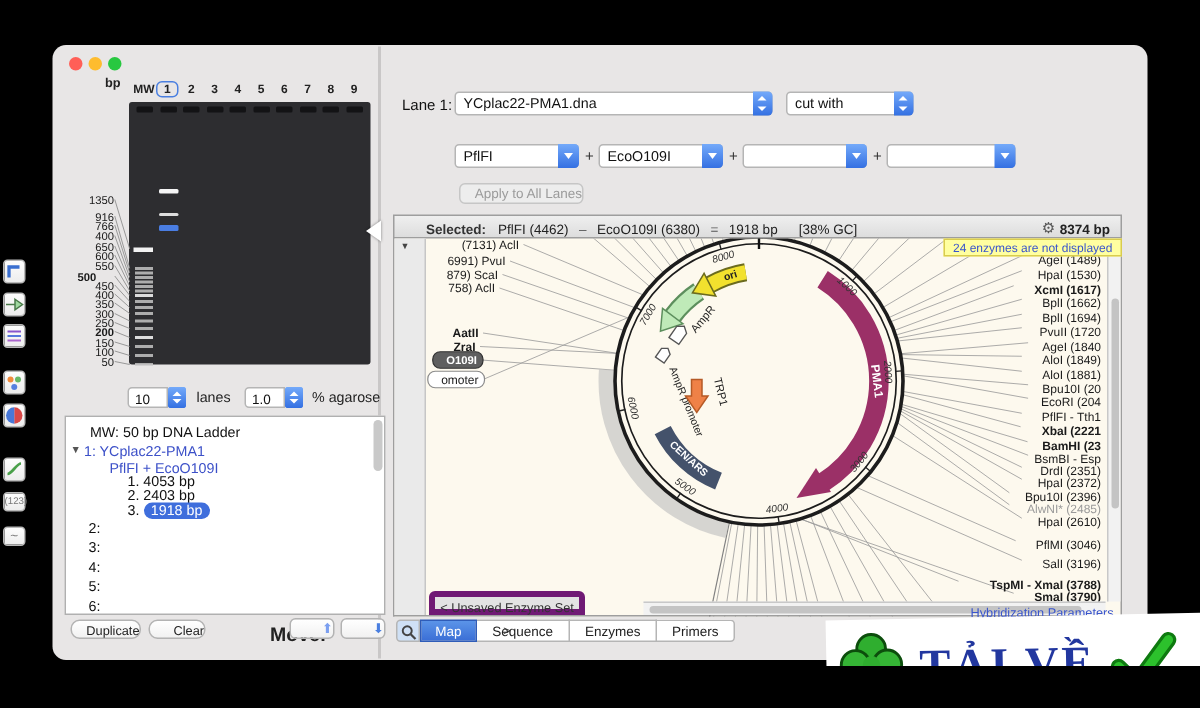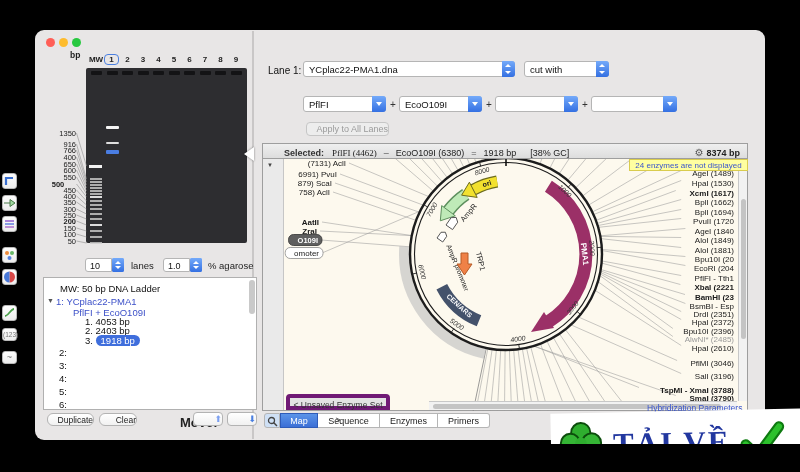--- a/index.html
+++ b/index.html
@@ -236,21 +236,21 @@
     <div class="dropbtn">
         <div class="dn"></div>
       </div>
   </div>
 
   <div class="btn" style="left:306px;top:122px;width:83px;height:14px;line-height:13px;border-radius:4px;background:#ededed;color:#9b9b9b;border-color:#c6c6c6;font-size:9px;">Apply to All Lanes</div>
 
   <div class="mappanel"></div>
   <div class="maphdr">
     <span style="margin-left:21px;font-weight:bold;color:#333;">Selected:</span>
-    <span style="margin-left:8px;font-family:Liberation Serif, serif;">PflFI (4462)</span>
+    <span style="margin-left:8px;">PflFI (4462)</span>
     <span style="margin-left:7px;color:#555;">–</span>
     <span style="margin-left:7px;">EcoO109I (6380)</span>
     <span style="margin-left:7px;color:#555;">=</span>
     <span style="margin-left:7px;">1918 bp</span>
     <span style="margin-left:14px;">[38% GC]</span>
     <span style="margin-left:auto;margin-right:3px;color:#555;font-size:10px;">⚙</span>
     <span style="margin-right:7px;font-weight:bold;">8374 bp</span>
   </div>
 
   <div class="strip"></div>

